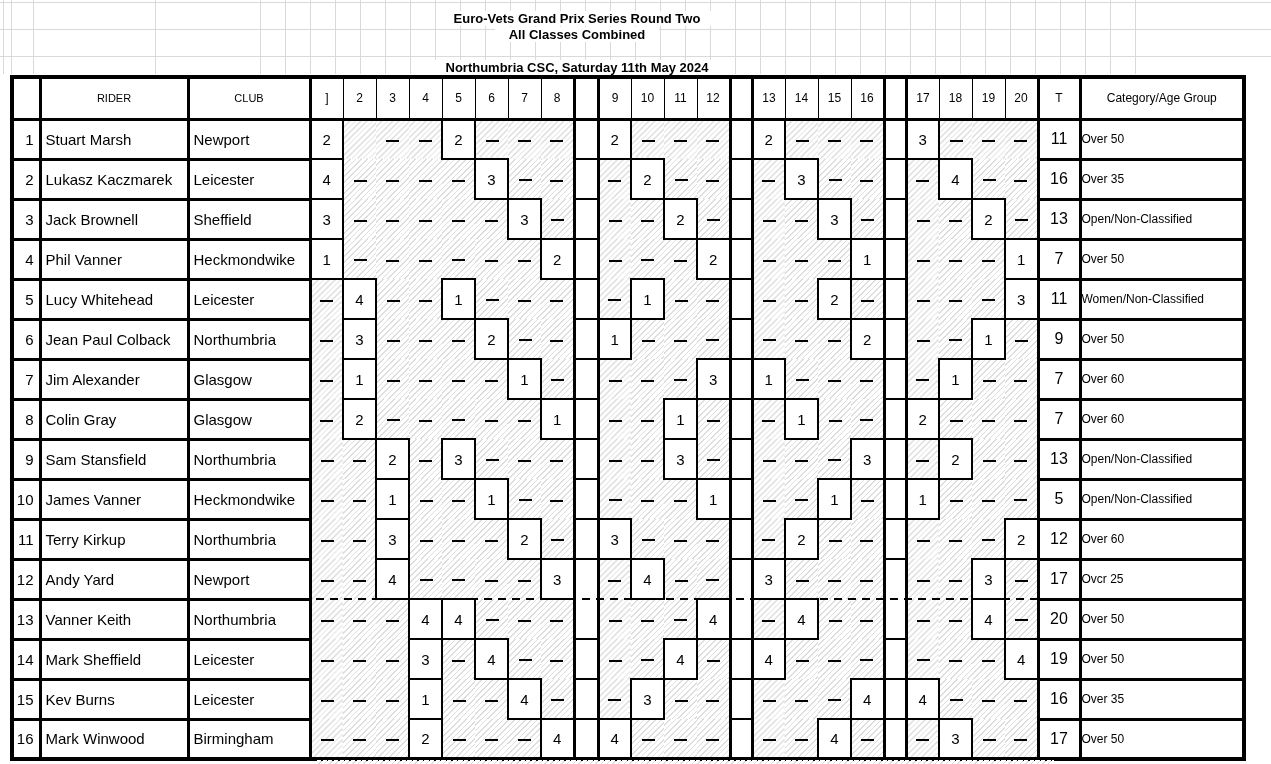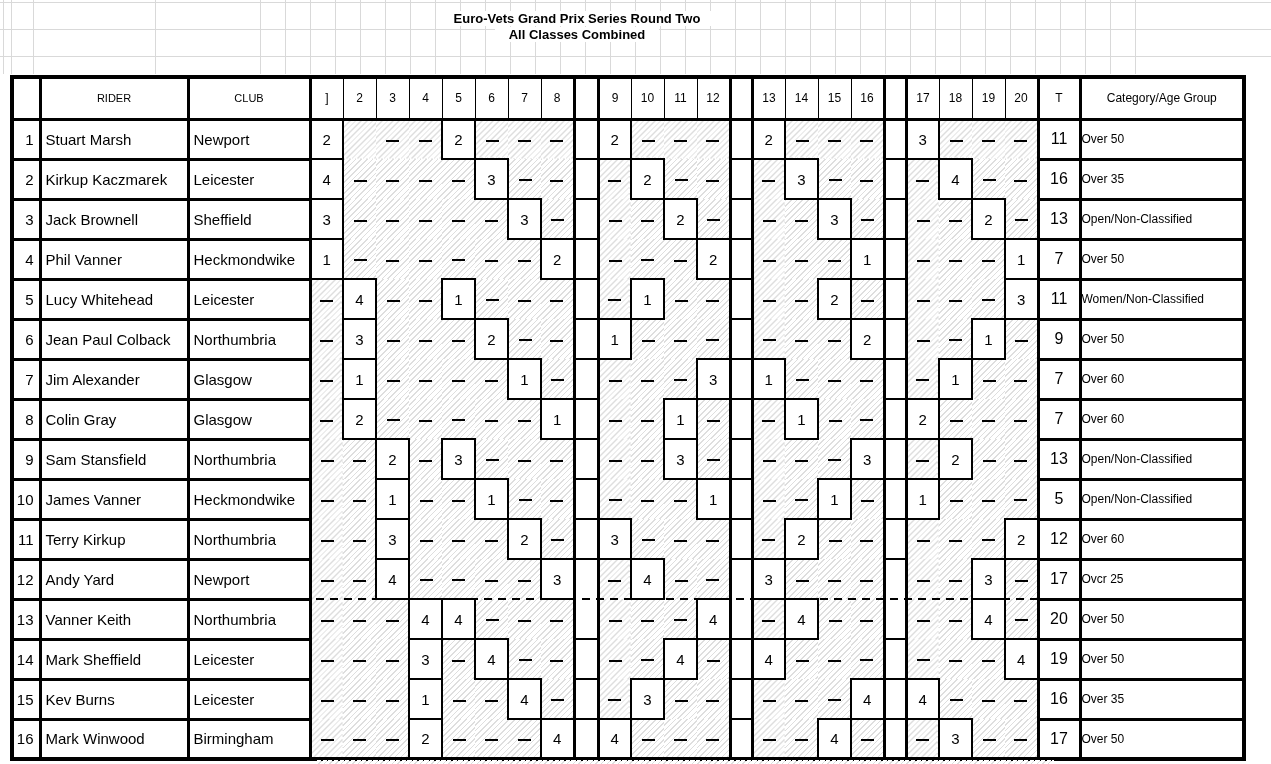--- a/index.html
+++ b/index.html
@@ -60,20 +60,21 @@
   <div class="vline" style="left:3px"></div>
   <div class="vline" style="left:11px"></div>
   <div class="vline" style="left:33px"></div>
   <div class="vline" style="left:155px"></div>
   <div class="hline" style="top:2px"></div>
   <div class="hline" style="top:29px"></div>
   <div class="hline" style="top:56px"></div>
 
   <div class="title-line" style="top:11px"><span>Euro-Vets Grand Prix Series Round Two</span></div>
   <div class="title-line" style="top:27px"><span>All Classes Combined</span></div>
+  <div class="title-line" style="top:60px"><span>Northumbria CSC, Saturday 11th May 2024</span></div>
 
   <table>
     <colgroup>
         <col style="width: 28px;">
         <col style="width: 148px;">
         <col style="width: 122px;">
         <col style="width: 33px;">
         <col style="width: 33px;">
         <col style="width: 33px;">
         <col style="width: 33px;">
@@ -157,21 +158,21 @@
           <td class="gap"></td>
           <td class="score val bl">3</td>
           <td class="score hatch"><span class="dashbar"></span></td>
           <td class="score hatch"><span class="dashbar"></span></td>
           <td class="score hatch br"><span class="dashbar"></span></td>
           <td class="box total">11</td>
           <td class="box cat or">Over 50</td>
         </tr>
         <tr>
           <td class="box pos ol">2</td>
-          <td class="box rider">Kirkup Kaczmarek</td>
+          <td class="box rider">Lukasz Kaczmarek</td>
           <td class="box club">Leicester</td>
           <td class="score val bl">4</td>
           <td class="score hatch"><span class="dashbar"></span></td>
           <td class="score hatch"><span class="dashbar"></span></td>
           <td class="score hatch"><span class="dashbar"></span></td>
           <td class="score hatch"><span class="dashbar"></span></td>
           <td class="score val">3</td>
           <td class="score hatch"><span class="dashbar"></span></td>
           <td class="score hatch br"><span class="dashbar"></span></td>
           <td class="gap"></td>

